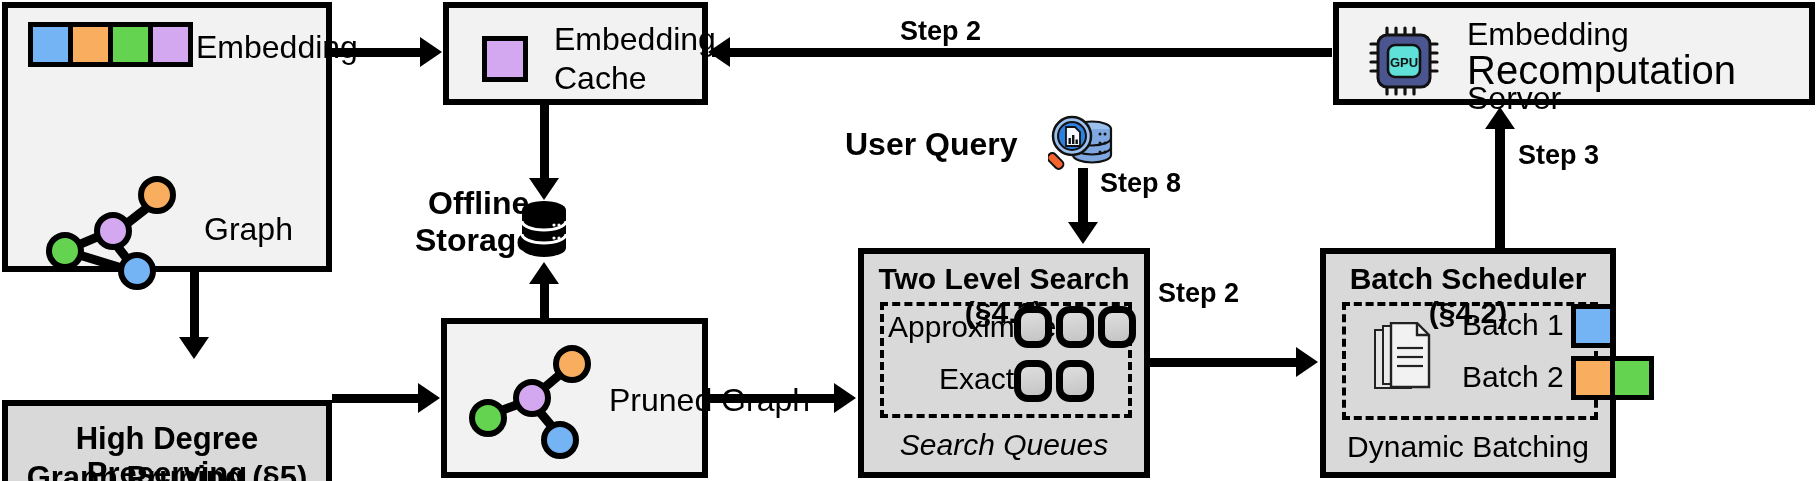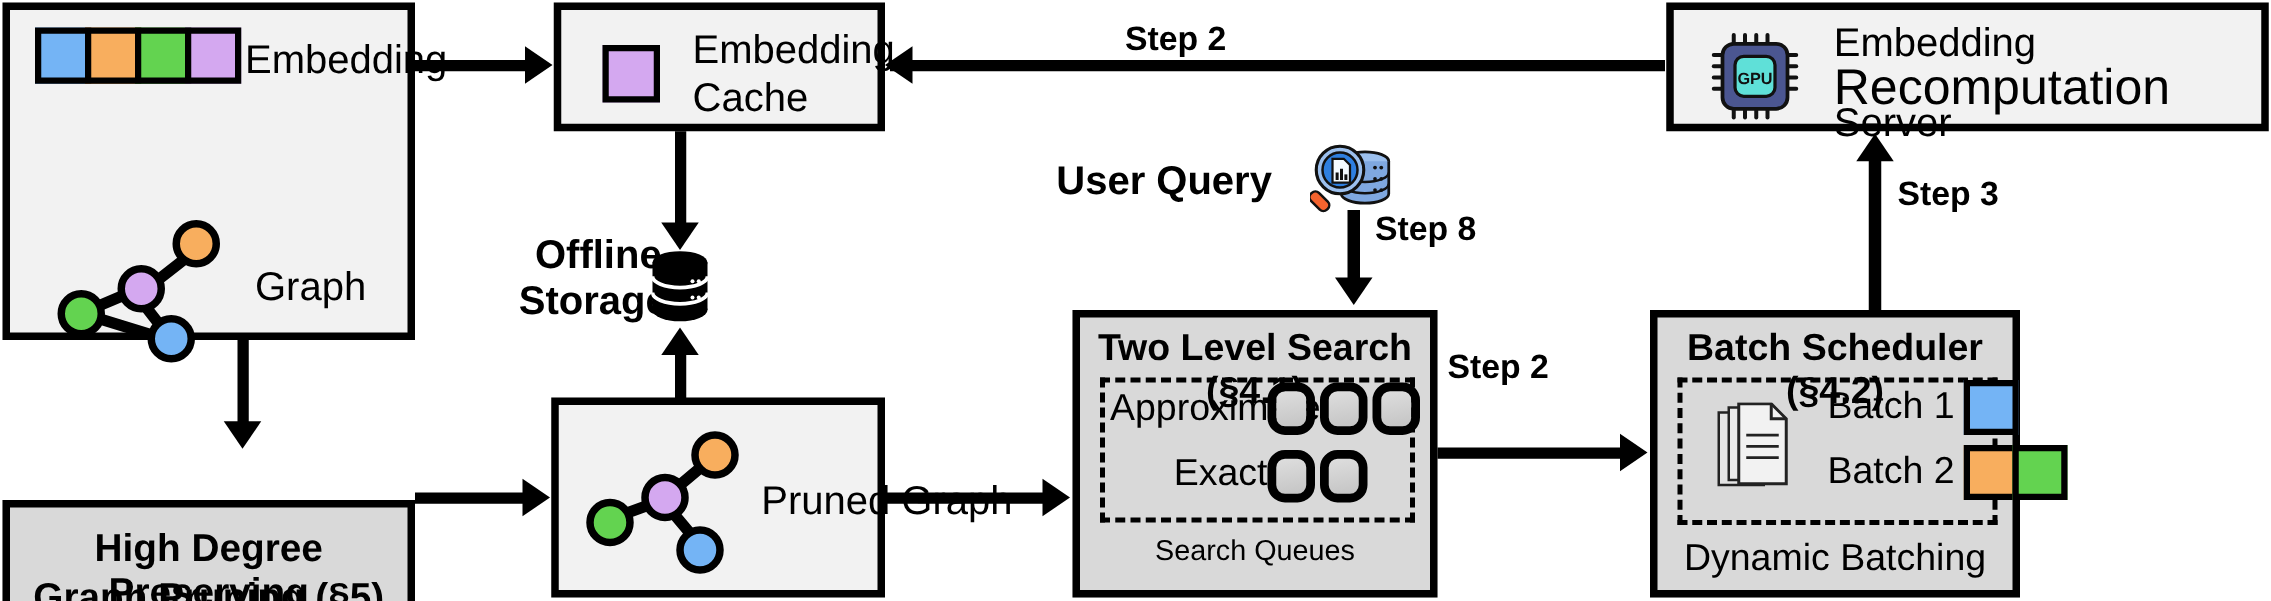--- a/index.html
+++ b/index.html
@@ -220,21 +220,21 @@
       <div class="slot" style="width:38px;height:42px;"></div>
       <div class="slot" style="width:38px;height:42px;"></div>
     </div>
 
     <div class="plain-label" style="left:75px; top:108px; font-size:30px;text-align:center;">Exact</div>
     <div class="slot-row" style="left:150px; top:106px;">
       <div class="slot" style="width:38px;height:42px;"></div>
       <div class="slot" style="width:38px;height:42px;"></div>
     </div>
 
-    <div class="title-ctr" style="position:absolute; left:0; top:174px; font-size:23px;">Search Queues</div>
+    <div class="title-ctr" style="position:absolute; left:0; top:174px; font-size:30px;font-style:italic;">Search Queues</div>
   </div>
 
   <div class="node box gray" style="left:1320px; top:248px; width:296px; height:230px; position:absolute; display:block;">
     <div class="title-ctr bold" style="position:absolute; left:0; top:8px; font-size:30px;">Batch Scheduler (§4.2)</div>
 
     <div class="dashed" style="left:16px; top:48px; width:256px; height:118px;"></div>
 
     <div class="docstack" style="left:46px; top:68px; width:62px; height:74px;">
       <svg width="62" height="74" viewBox="0 0 62 74">
         <path d="M3 8 h26 l10 10 v48 h-36 z" fill="#e4e4e4" stroke="#222" stroke-width="2"></path>

